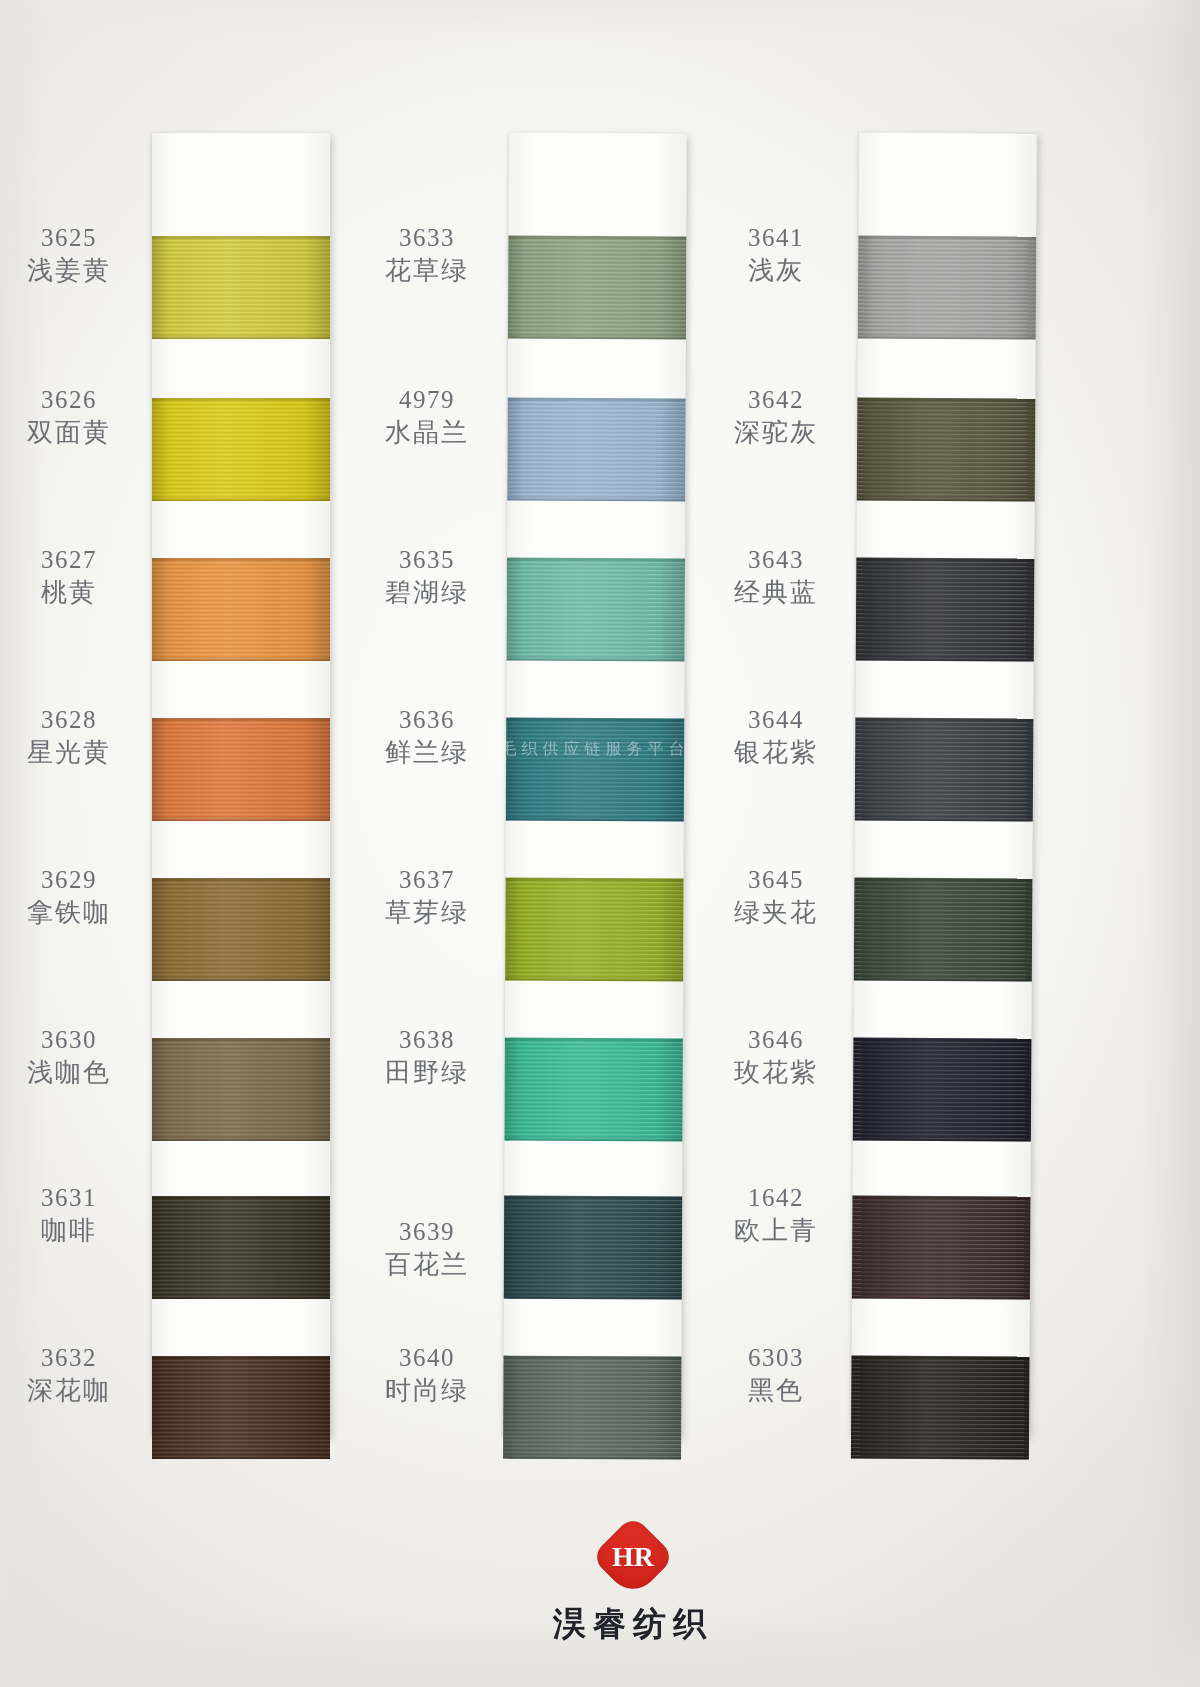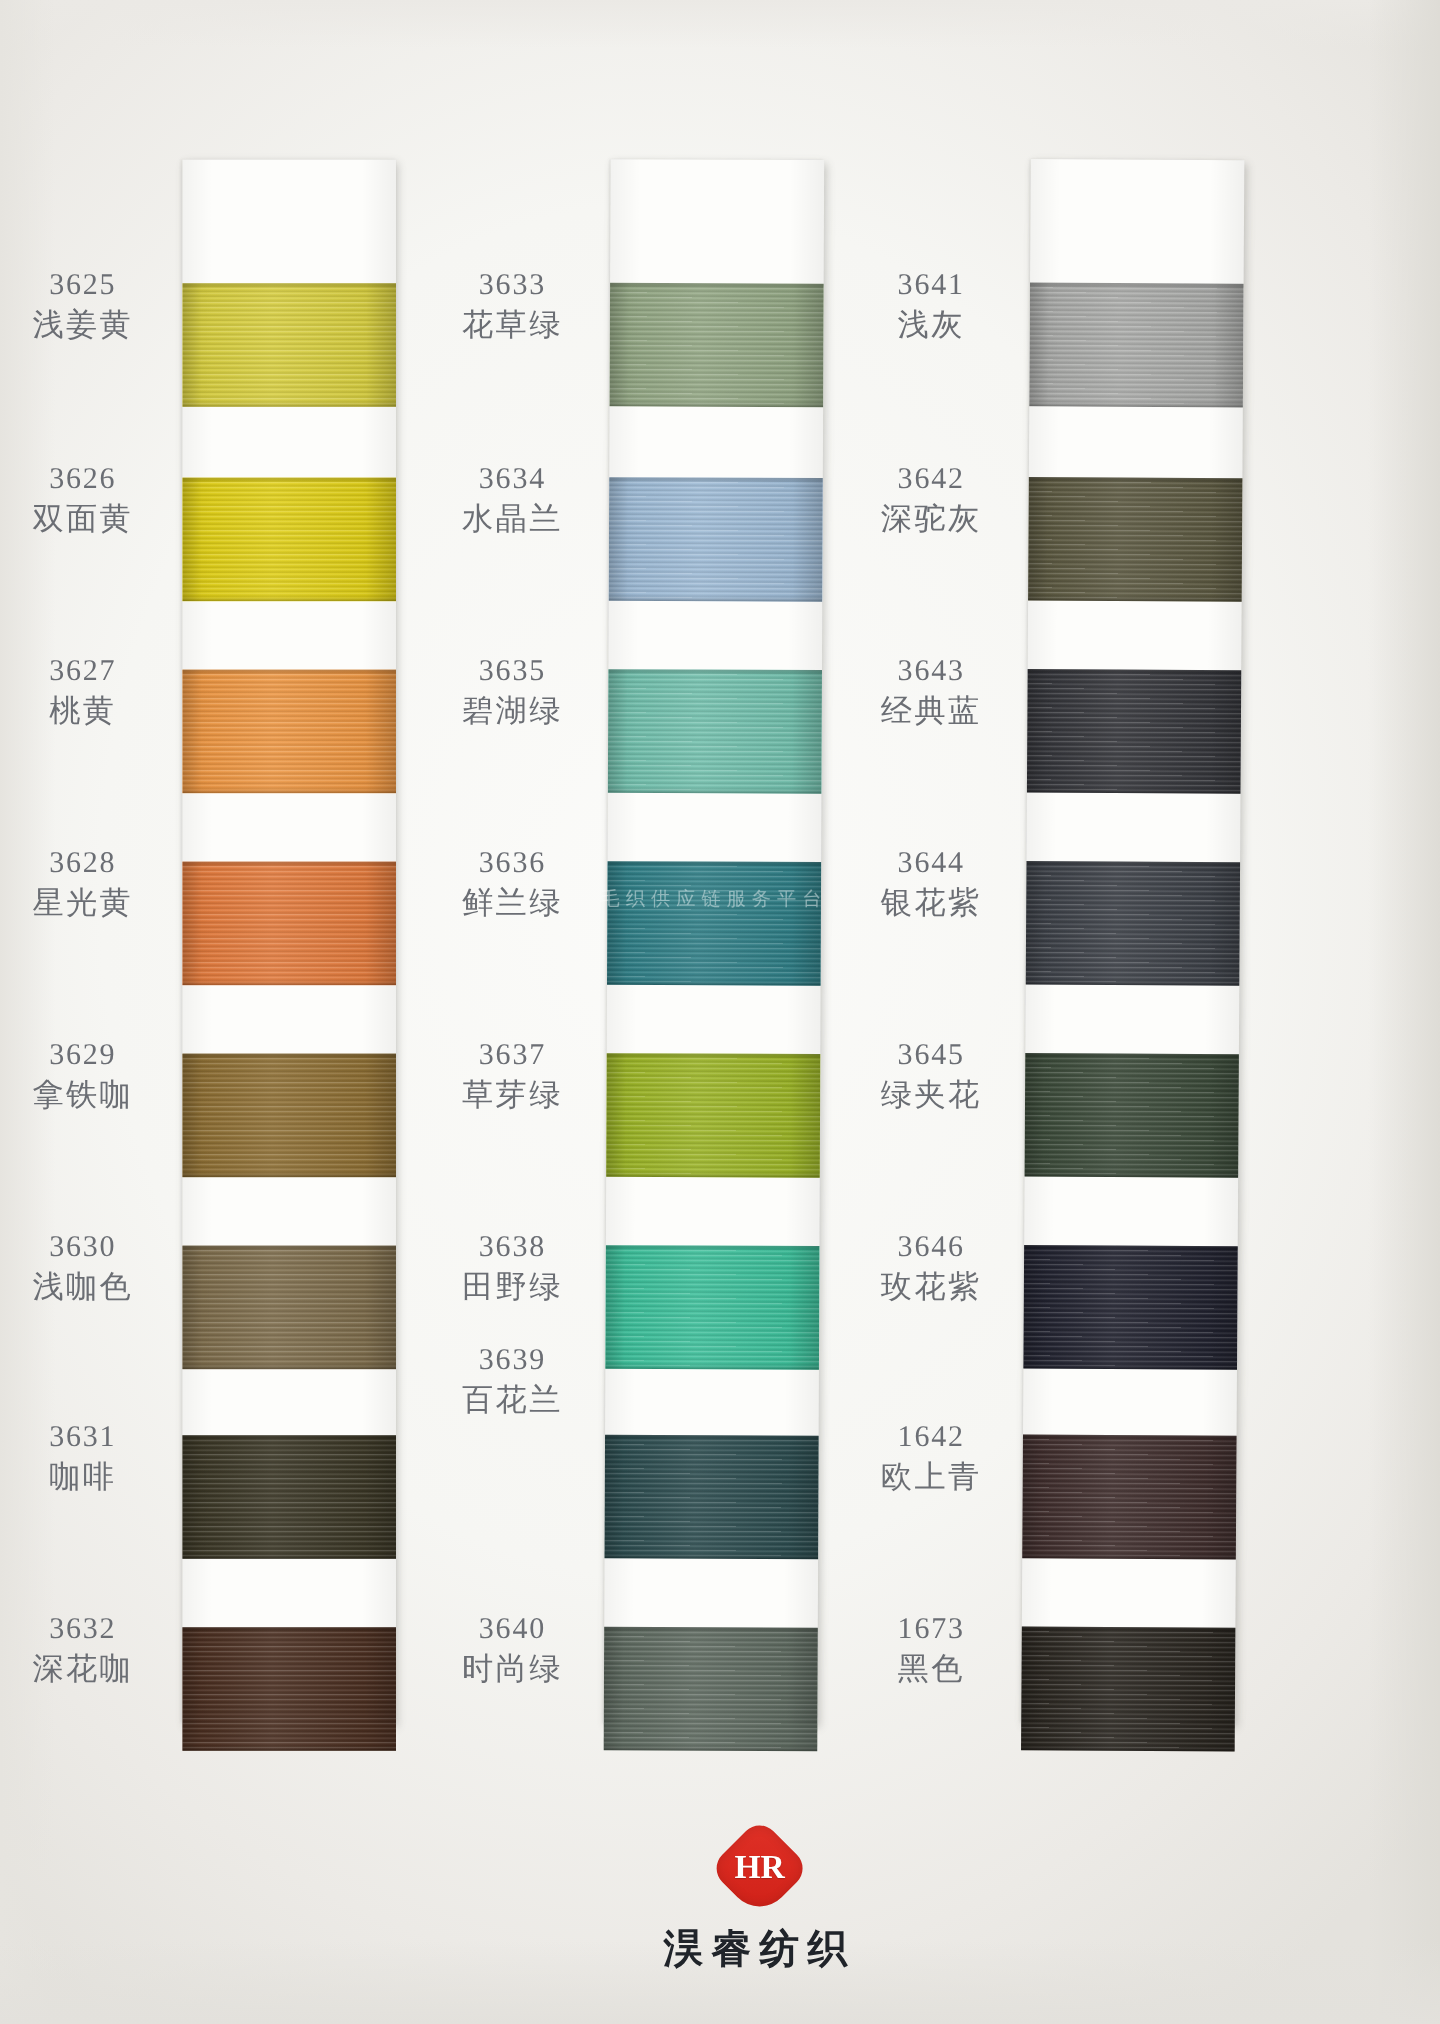--- a/index.html
+++ b/index.html
@@ -398,40 +398,40 @@
       </div>
       <div class="label" style="left: -6px; top: 1342px;">
         <div class="code">3632</div>
         <div class="name">深花咖</div>
       </div>
       <div class="label" style="left: 352px; top: 222px;">
         <div class="code">3633</div>
         <div class="name">花草绿</div>
       </div>
       <div class="label" style="left: 352px; top: 384px;">
-        <div class="code">3634</div>
+        <div class="code">4979</div>
         <div class="name">水晶兰</div>
       </div>
       <div class="label" style="left: 352px; top: 544px; font-family: Liberation Serif, serif;">
         <div class="code">3635</div>
         <div class="name">碧湖绿</div>
       </div>
       <div class="label" style="left: 352px; top: 704px;">
         <div class="code">3636</div>
         <div class="name">鲜兰绿</div>
       </div>
       <div class="label" style="left: 352px; top: 864px;">
         <div class="code">3637</div>
         <div class="name">草芽绿</div>
       </div>
       <div class="label" style="left: 352px; top: 1024px;">
         <div class="code">3638</div>
         <div class="name">田野绿</div>
       </div>
-      <div class="label" style="left: 352px; top: 1118px;">
+      <div class="label" style="left: 352px; top: 1216px;">
         <div class="code">3639</div>
         <div class="name">百花兰</div>
       </div>
       <div class="label" style="left: 352px; top: 1342px;">
         <div class="code">3640</div>
         <div class="name">时尚绿</div>
       </div>
       <div class="label" style="left: 701px; top: 222px;">
         <div class="code">3641</div>
         <div class="name">浅灰</div>
@@ -454,21 +454,21 @@
       </div>
       <div class="label" style="left: 701px; top: 1024px;">
         <div class="code">3646</div>
         <div class="name">玫花紫</div>
       </div>
       <div class="label" style="left: 701px; top: 1182px;">
         <div class="code">1642</div>
         <div class="name">欧上青</div>
       </div>
       <div class="label" style="left: 701px; top: 1342px;">
-        <div class="code">1673</div>
+        <div class="code">6303</div>
         <div class="name">黑色</div>
       </div>
     </div>
 
   <div class="watermark">
     <div class="wm-sub">毛织供应链服务平台</div>
   </div>
 
   <div class="footer">
     <div class="logo-mark">

